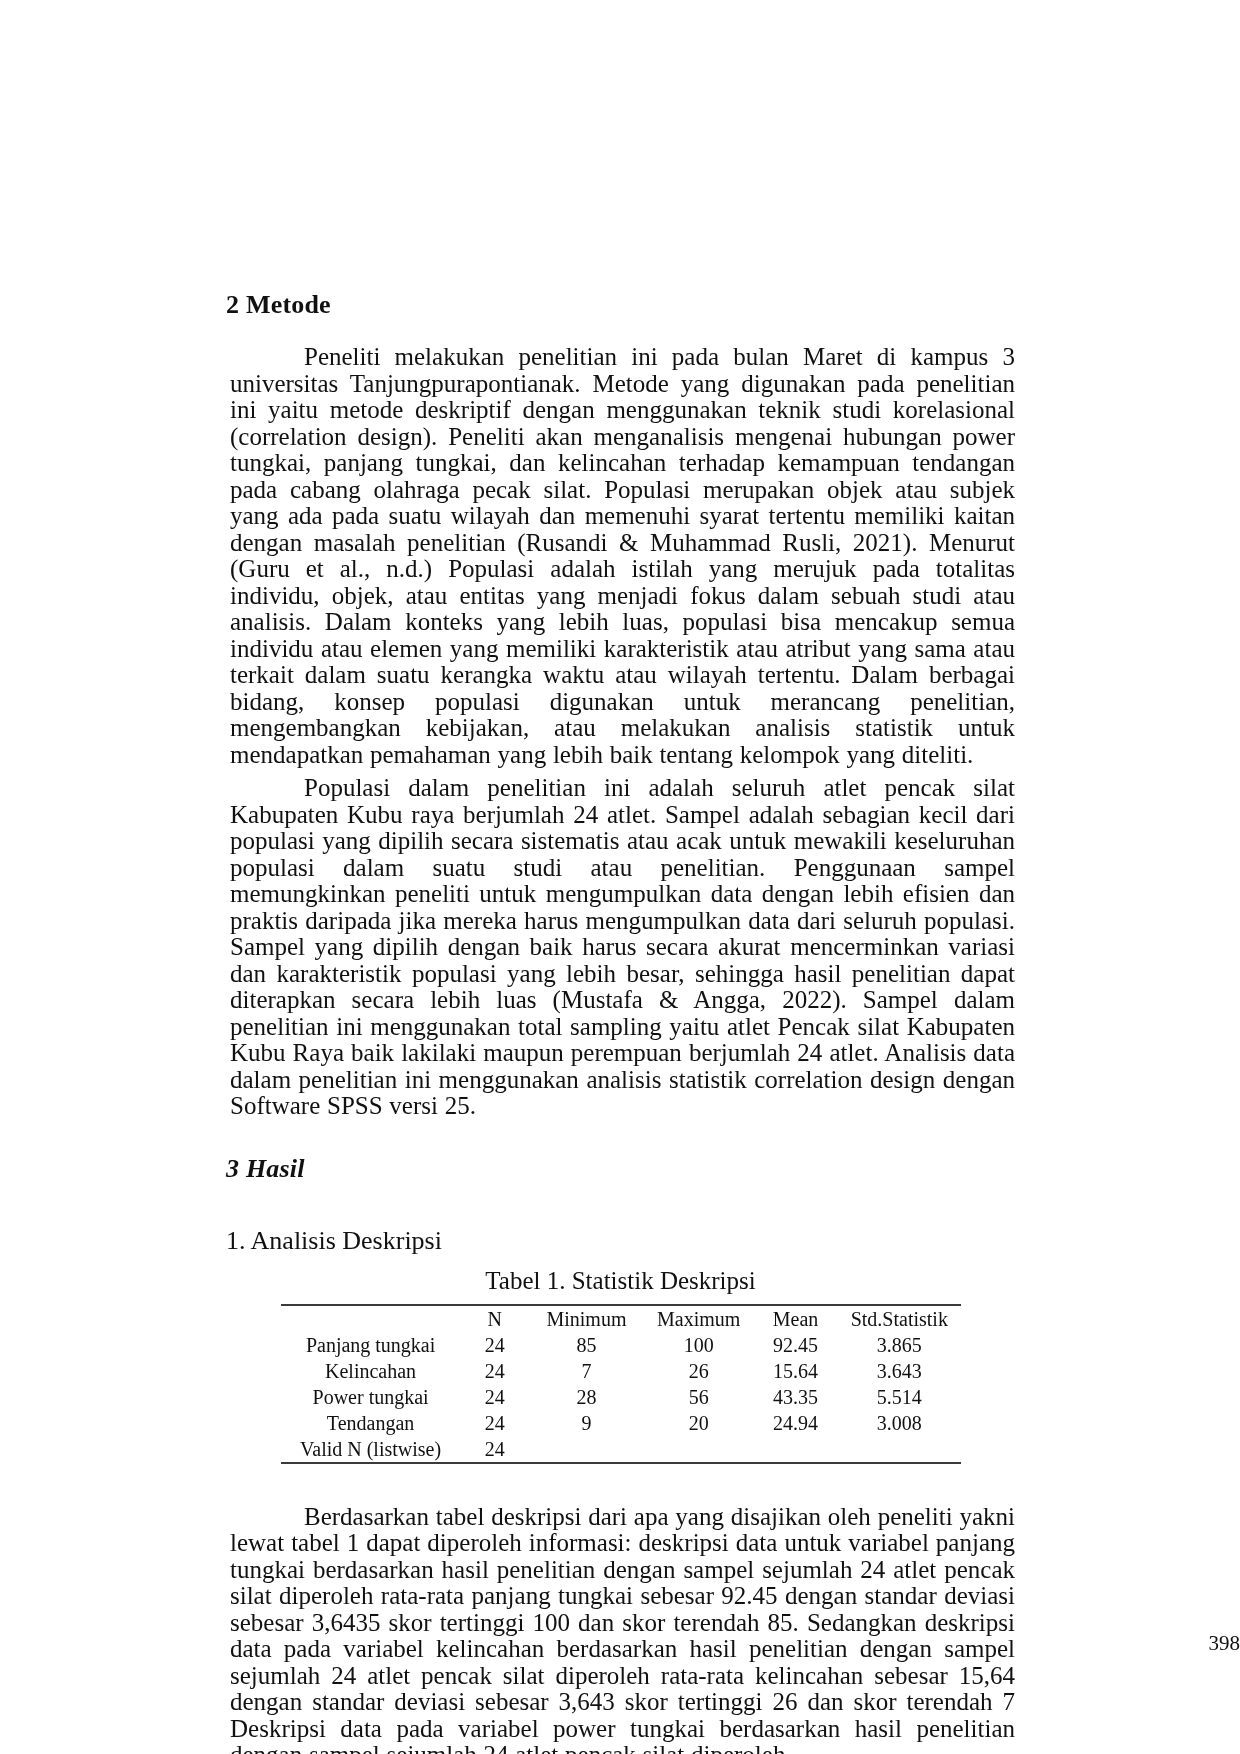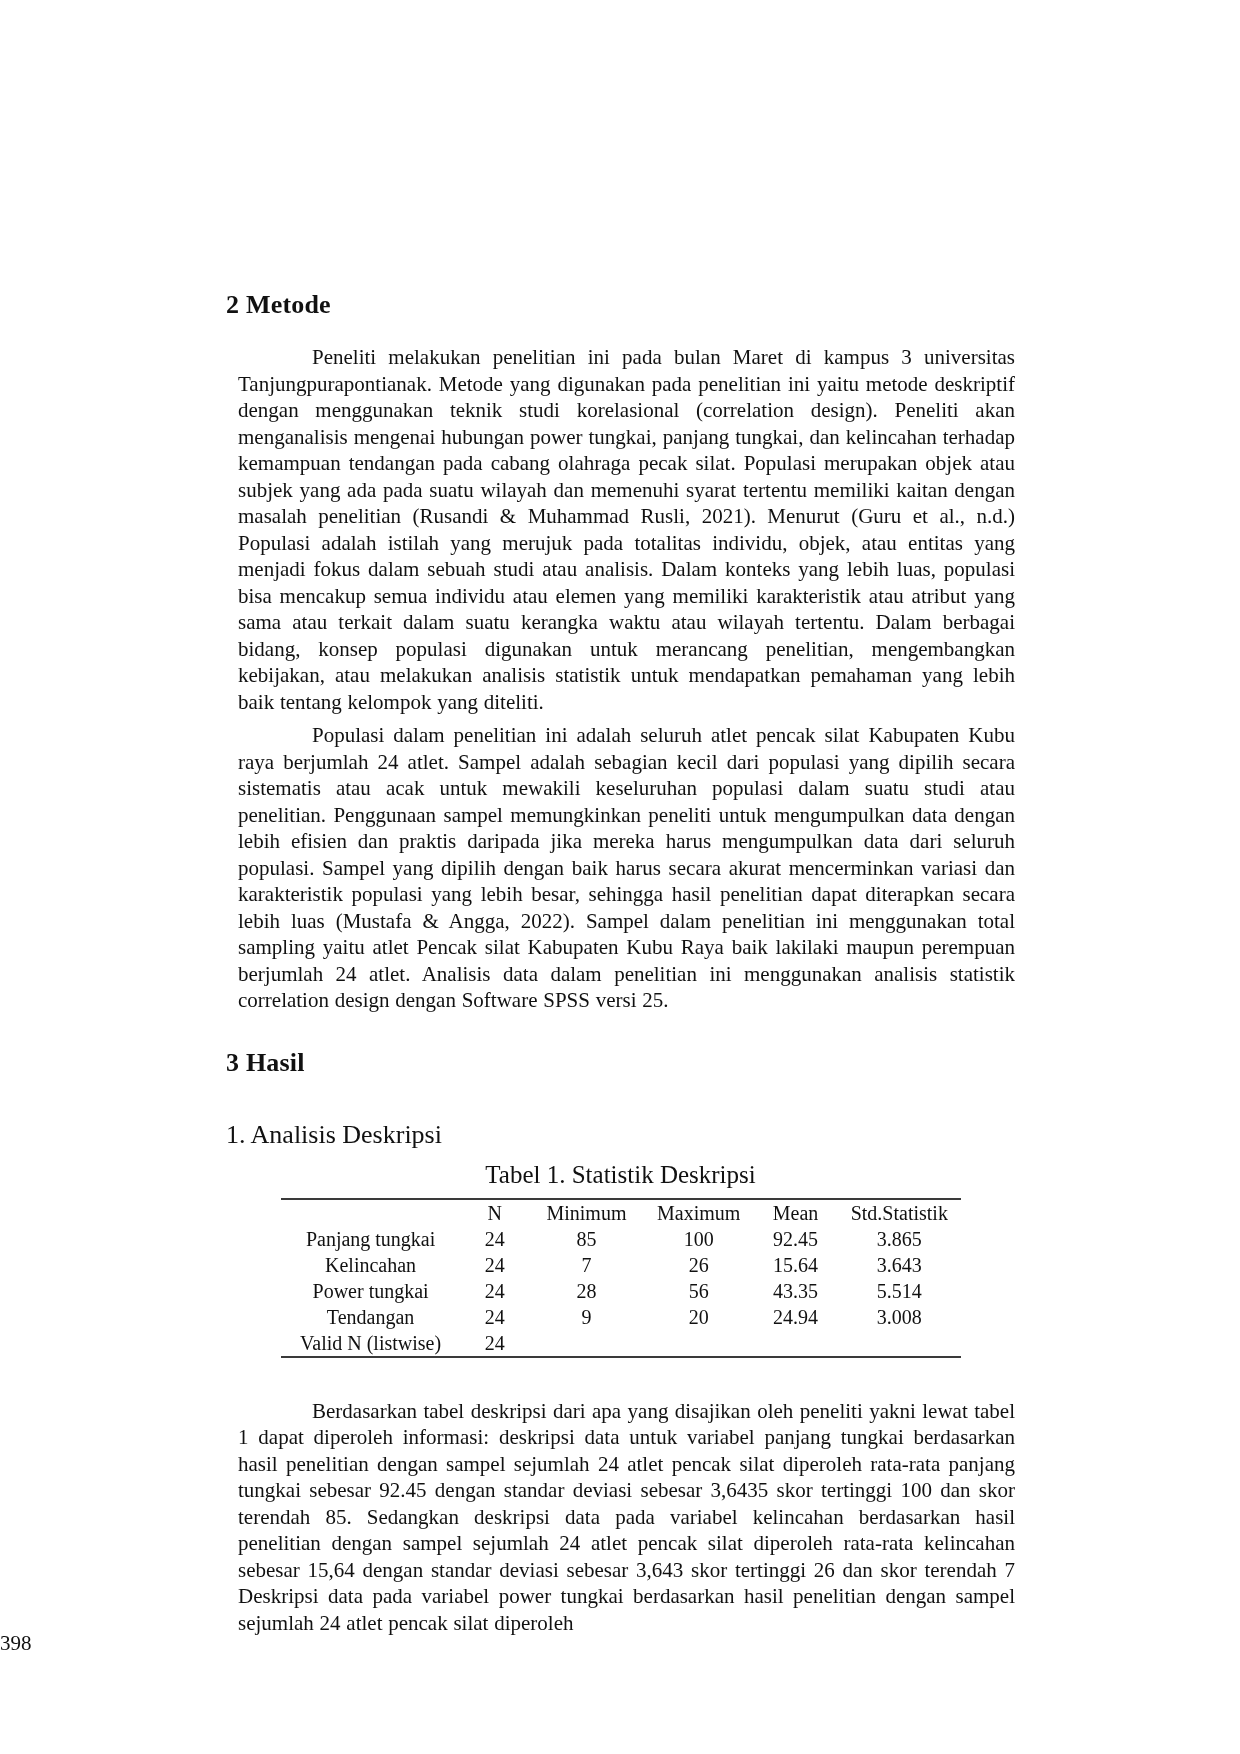--- a/index.html
+++ b/index.html
@@ -22,27 +22,28 @@
   .section-heading {
     font-size: 26px;
     line-height: 30px;
     font-weight: bold;
     margin: 0 0 24px 0;
     letter-spacing: 0.2px;
   }
   .section-heading.hasil {
     margin-top: 34px;
     margin-bottom: 18px;
+    font-style: italic;
   }
   .para {
-    font-size: 21px;
+    font-size: 25px;
     line-height: 26.5px;
     text-align: justify;
     text-indent: 74px;
-    margin: 0 0 7px 12px;
+    margin: 0 0 7px 4px;
     word-spacing: 0.5px;
   }
   .subsection-label {
     font-size: 26px;
     line-height: 26px;
     margin: 44px 0 0 0;
   }
   .table-caption {
     font-size: 25px;
     line-height: 26px;
@@ -71,21 +72,21 @@
   .col-mean { width: 12.5%; }
   .col-std { width: 18%; }
   .after-table {
     margin-top: 40px;
   }
   .page-number {
     position: absolute;
     top: 1630px;
     left: 0;
     width: 100%;
-    text-align: left;
+    text-align: right;
     font-size: 21px;
     line-height: 26px;
   }
 </style>
 </head>
 <body>
 
 <div class="page">
 
   <section>

